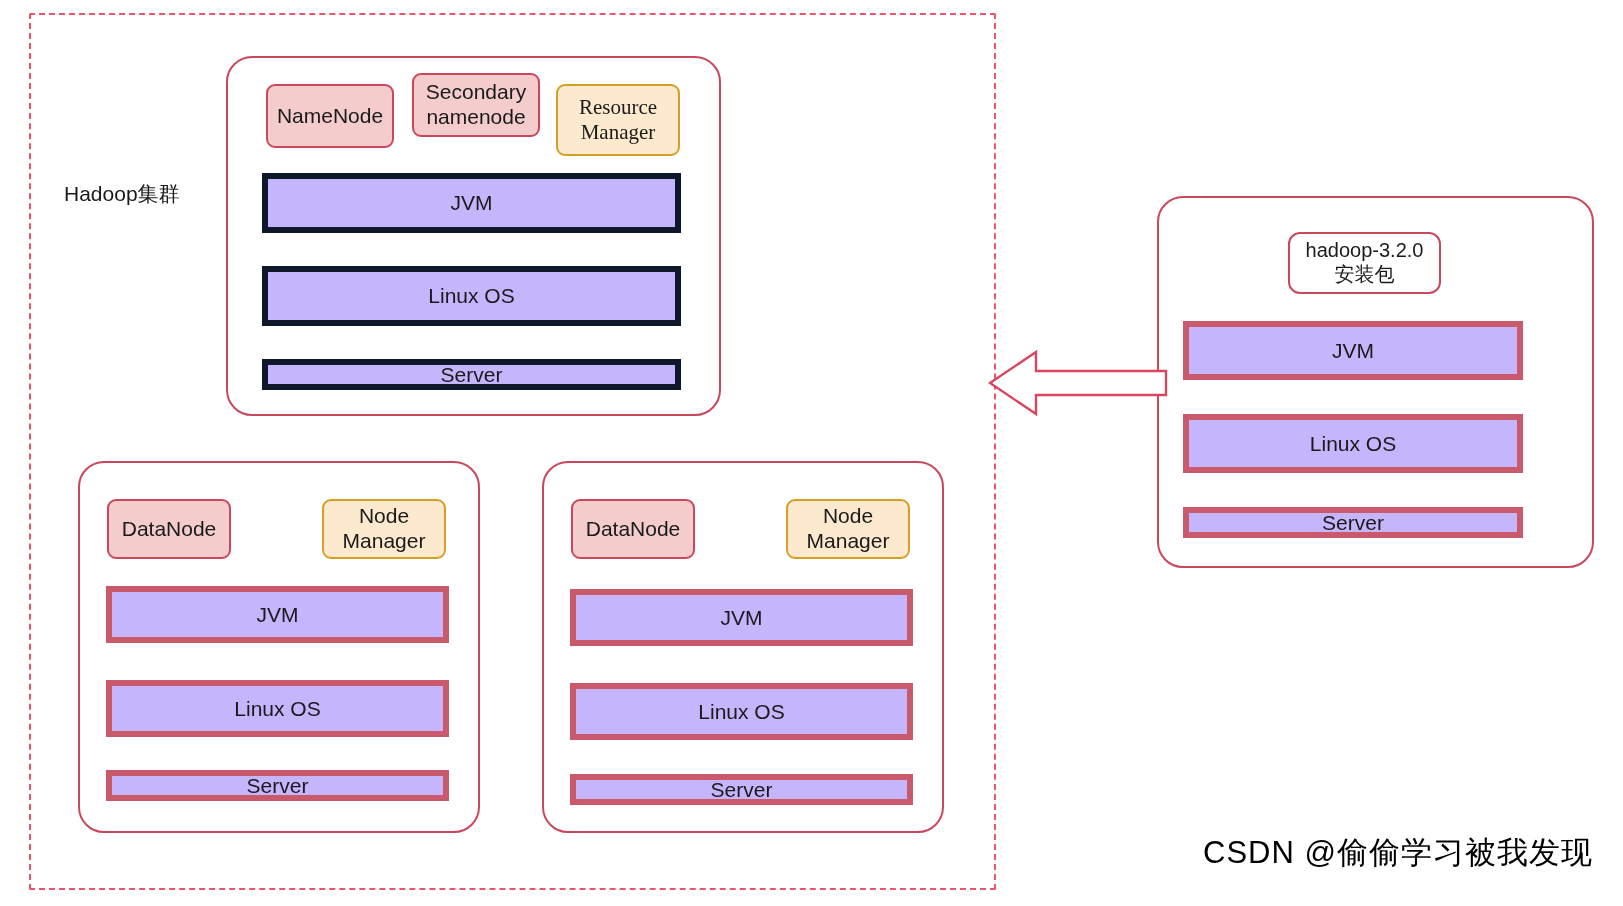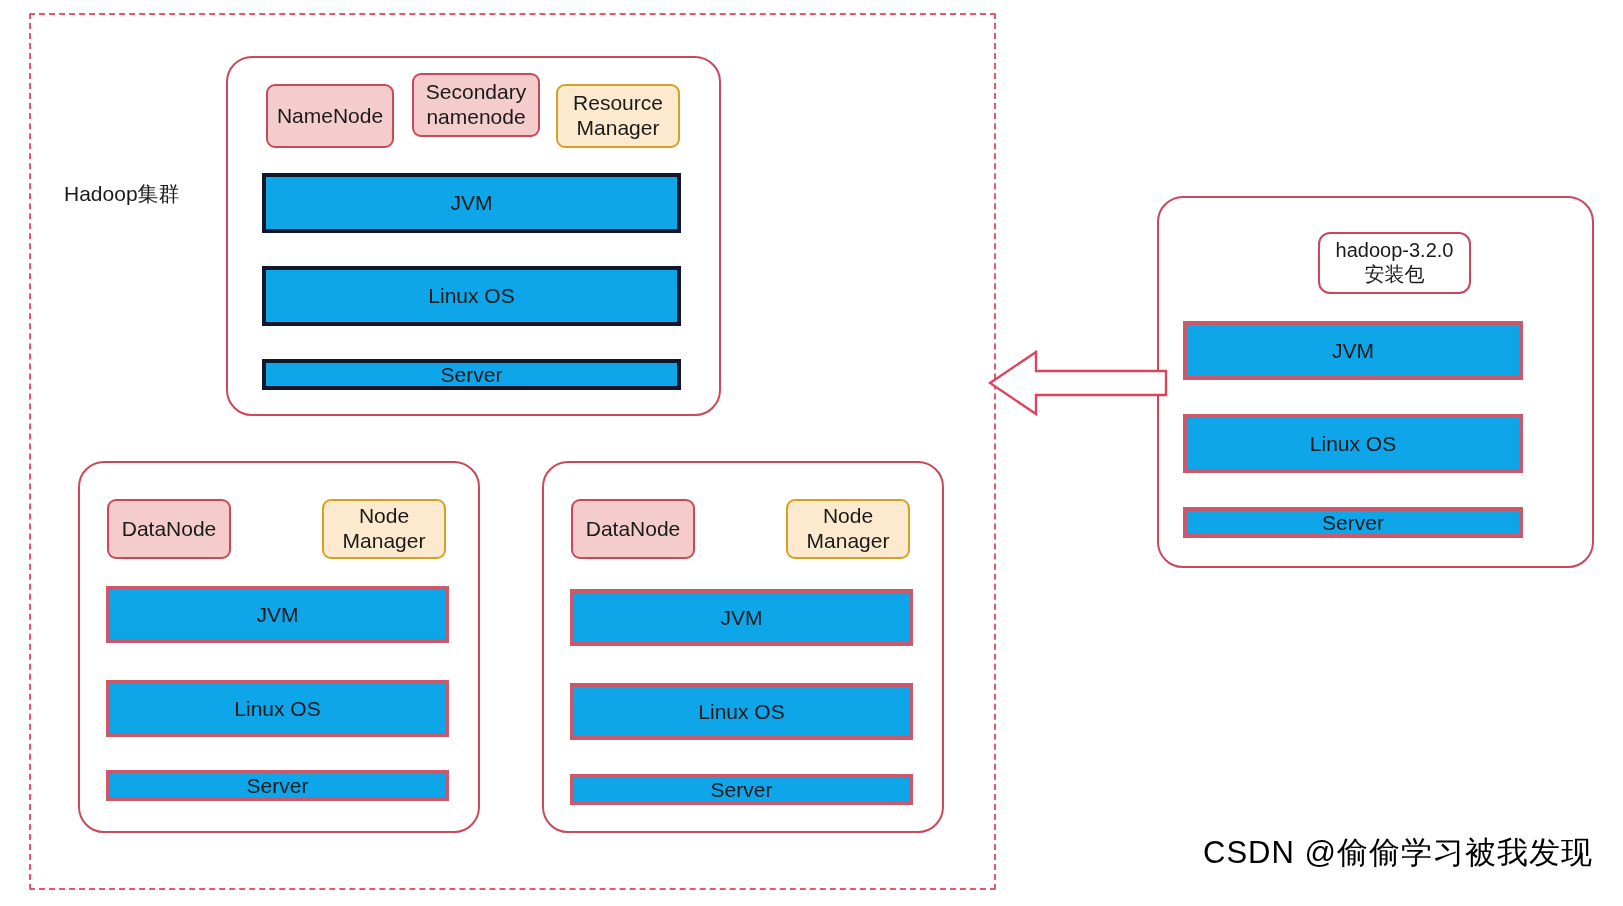--- a/index.html
+++ b/index.html
@@ -63,29 +63,28 @@
     border: 2px solid #c9485c;
   }
   .chip.amber {
     background: #fde9ce;
     border: 2px solid #d6a123;
   }
   .chip.plain {
     background: #ffffff;
     border: 2px solid #c9485c;
     border-radius: 12px;
-    margin-left: 30px;
   }
 
   
   .layer {
     position: absolute;
     box-sizing: border-box;
-    border: 4px solid #0f172a;
-    background: #0ea5e9;
+    border: 6px solid #0f172a;
+    background: #c4b5fd;
     display: flex;
     align-items: center;
     justify-content: center;
     font-size: 21px;
     color: #1a1a1a;
     line-height: 1.2;
     text-align: right;
   }
   .layer.soft { border-color: #c9596b; }
 
@@ -114,21 +113,21 @@
 
   <div class="region-label" style="left:64px; top:146px;margin-top:35px;">Hadoop集群</div>
 
   <div class="node-panel" style="left:226px; top:56px; width:495px; height:360px;"></div>
 
   <div class="chip pink" style="left:266px; top:84px; width:128px; height:64px;">NameNode</div>
 
   <div class="chip pink" style="left:412px; top:73px; width:128px; height:64px; white-space:pre-line;text-align:center;">Secondary
 namenode</div>
 
-  <div class="chip amber" style="left:556px; top:84px; width:124px; height:64px; white-space:pre-line;">Resource
+  <div class="chip amber" style="left:556px; top:84px; width:124px; height:72px; white-space:pre-line;font-family:Liberation Serif, serif;">Resource
 Manager</div>
 
   <div class="layer" style="left:262px; top:173px; width:419px; height:60px;">JVM</div>
 
   <div class="layer" style="left:262px; top:266px; width:419px; height:60px;">Linux OS</div>
 
   <div class="layer" style="left:262px; top:359px; width:419px; height:31px;">Server</div>
 
   <div class="node-panel" style="left:78px; top:461px; width:402px; height:372px;"></div>
 

